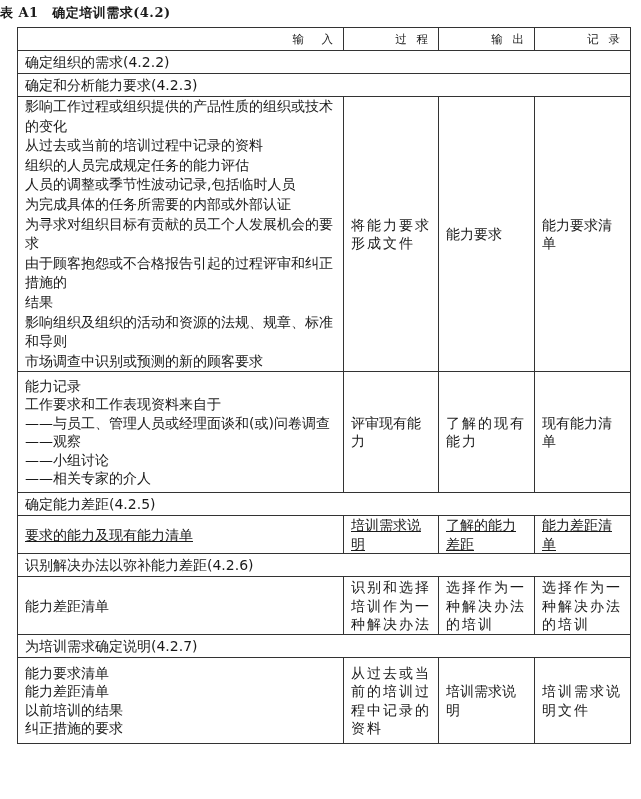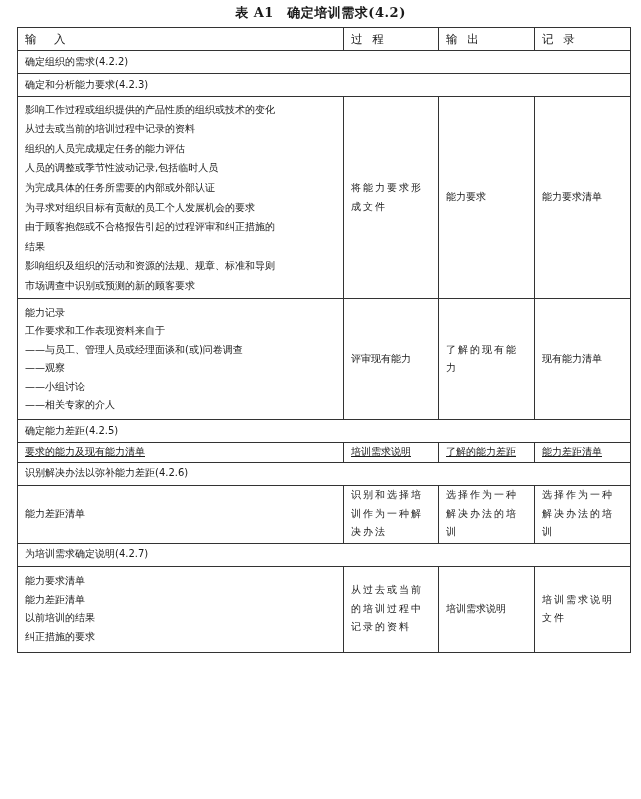--- a/index.html
+++ b/index.html
@@ -1,24 +1,24 @@
 <!DOCTYPE html>
 <html><head>
 <meta charset="utf-8">
 <style>
   html, body { margin:0; padding:0; background:#ffffff; }
   body { width:641px; height:799px; position:relative; overflow:hidden;
          font-family:"DejaVu Sans", "Liberation Sans", sans-serif; color:#1a1a1a; }
-  .title { position:absolute; top:4px; left:0; width:641px; text-align:center;
+  .title { position:absolute; top:4px; left:0; width:641px; 
            font-family:"DejaVu Serif", "Liberation Serif", serif; font-size:13px; font-weight:bold; letter-spacing:0.5px; }
   table.req { position:absolute; top:27px; left:17px; width:613px; border-collapse:collapse;
               table-layout:fixed; border:1.6px solid #222; }
   table.req td, table.req th { border:1px solid #333; padding:0 7px; vertical-align:middle;
-              font-size:10px; line-height:18.5px; font-weight:normal; text-align:left; }
-  table.req th { text-align:left; font-size:11.5px; letter-spacing:3px; height:22px; }
+              font-size:14px; line-height:18.5px; font-weight:normal; text-align:left; }
+  table.req th { text-align:right; font-size:11.5px; letter-spacing:3px; height:22px; }
   .sec td { height:22px; }
   .lines span { display:block; }
   .jst { letter-spacing:2px; }
   col.c1 { width:326px; } col.c2 { width:95px; } col.c3 { width:96px; } col.c4 { width:96px; }
 </style>
 </head>
 <body>
 
 <div class="title">表 A1　确定培训需求(4.2)</div>
 

